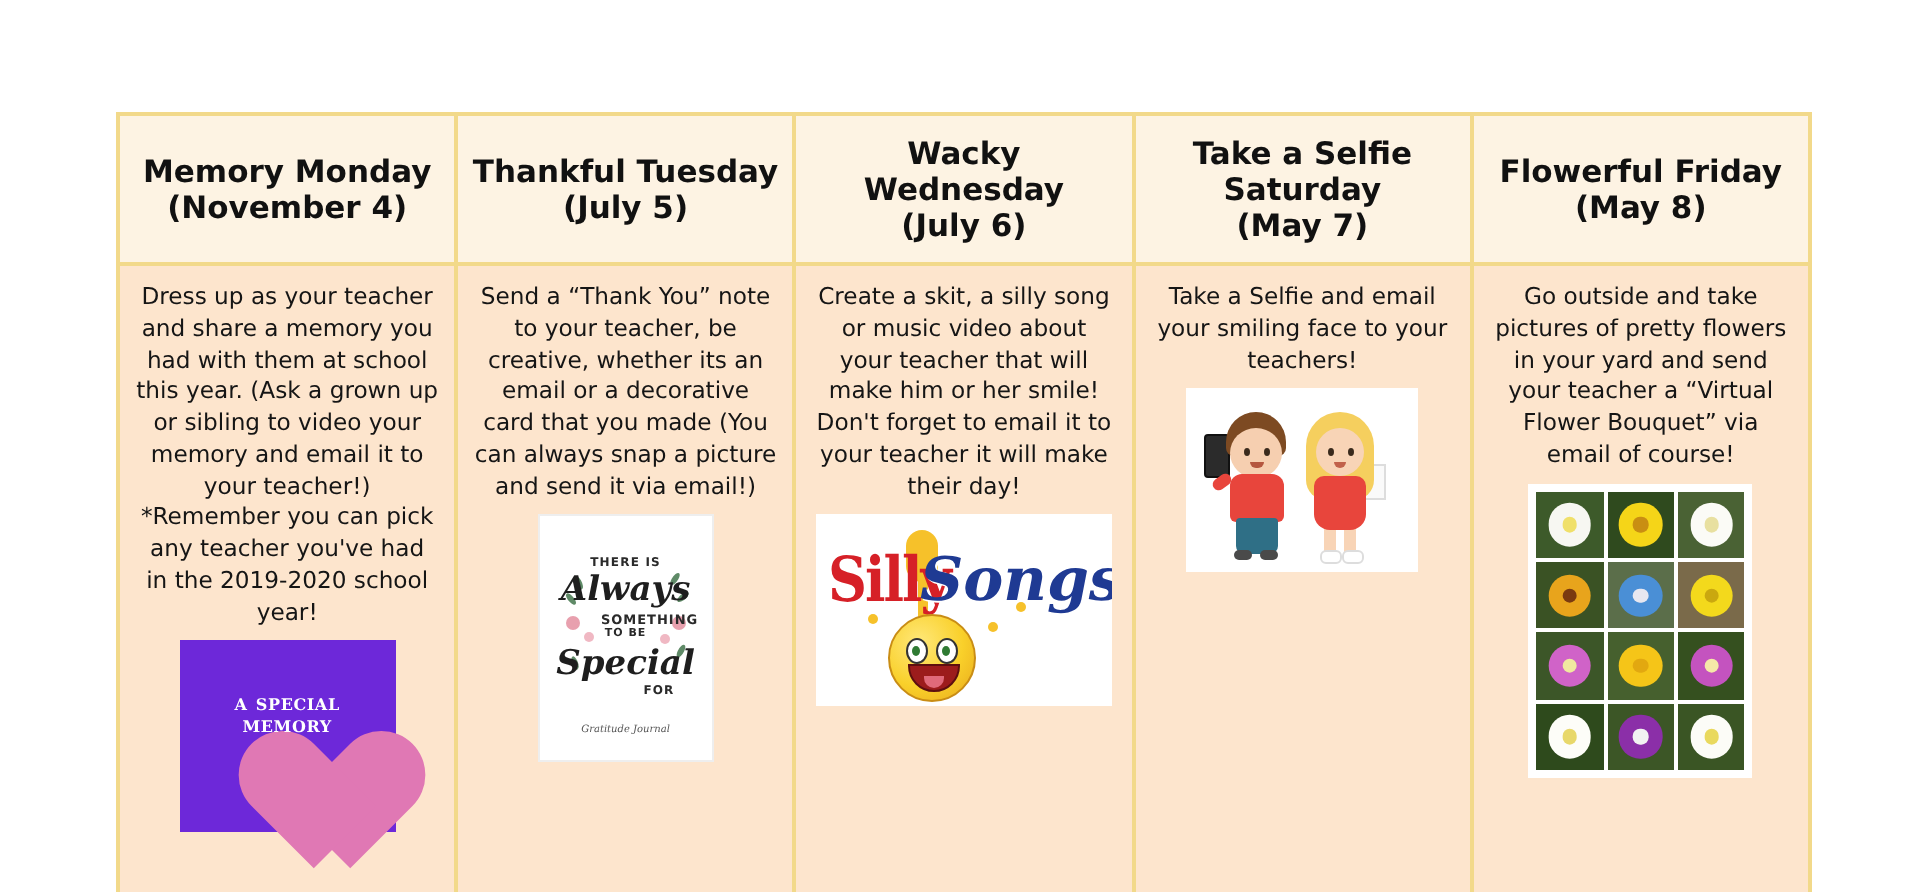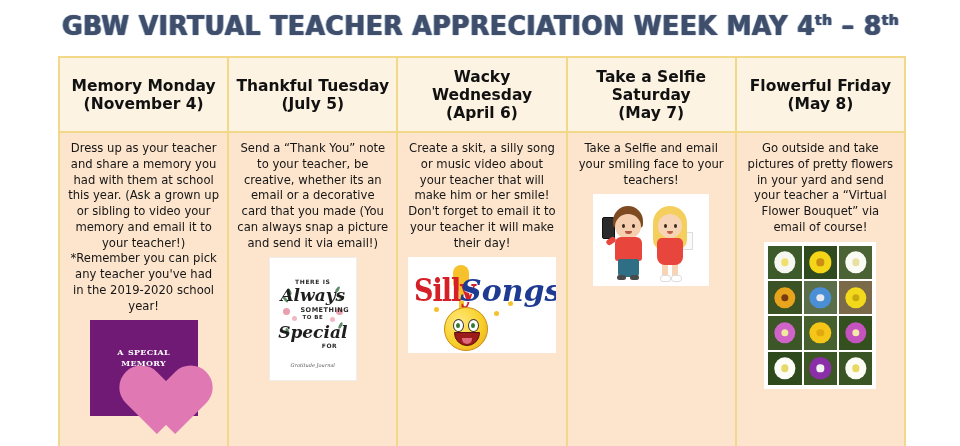--- a/index.html
+++ b/index.html
@@ -98,21 +98,21 @@
     display: flex;
     justify-content: center;
     align-items: flex-end;
     margin-top: 4px;
   }
 
   
   .heart-card {
     width: 108px;
     height: 96px;
-    background: #701a75;
+    background: #6d28d9;
     display: flex;
     align-items: center;
     justify-content: center;
     position: relative;
   }
   .heart {
     position: relative;
     width: 84px;
     height: 74px;
   }
@@ -297,40 +297,35 @@
     transform: translate(-50%, -50%);
     width: 22%; height: 22%;
     border-radius: 50%;
   }
 </style>
 </head>
 <body>
 
 <div class="page">
 
-  <div class="title-bar">
-    <div class="title-text">
-      <span>GBW VIRTUAL TEACHER APPRECIATION WEEK MAY 4</span><sup>th</sup><span> – 8</span><sup>th</sup>
-    </div>
-  </div>
 
   <table class="cal-table">
     <thead>
       <tr>
         <th>
           <div class="hdr-text">Memory Monday
 (November 4)</div>
         </th>
         <th>
           <div class="hdr-text">Thankful Tuesday
 (July 5)</div>
         </th>
         <th>
           <div class="hdr-text">Wacky Wednesday
-(April 6)</div>
+(July 6)</div>
         </th>
         <th>
           <div class="hdr-text">Take a Selfie Saturday
 (May 7)</div>
         </th>
         <th>
           <div class="hdr-text">Flowerful Friday
 (May 8)</div>
         </th>
       </tr>

